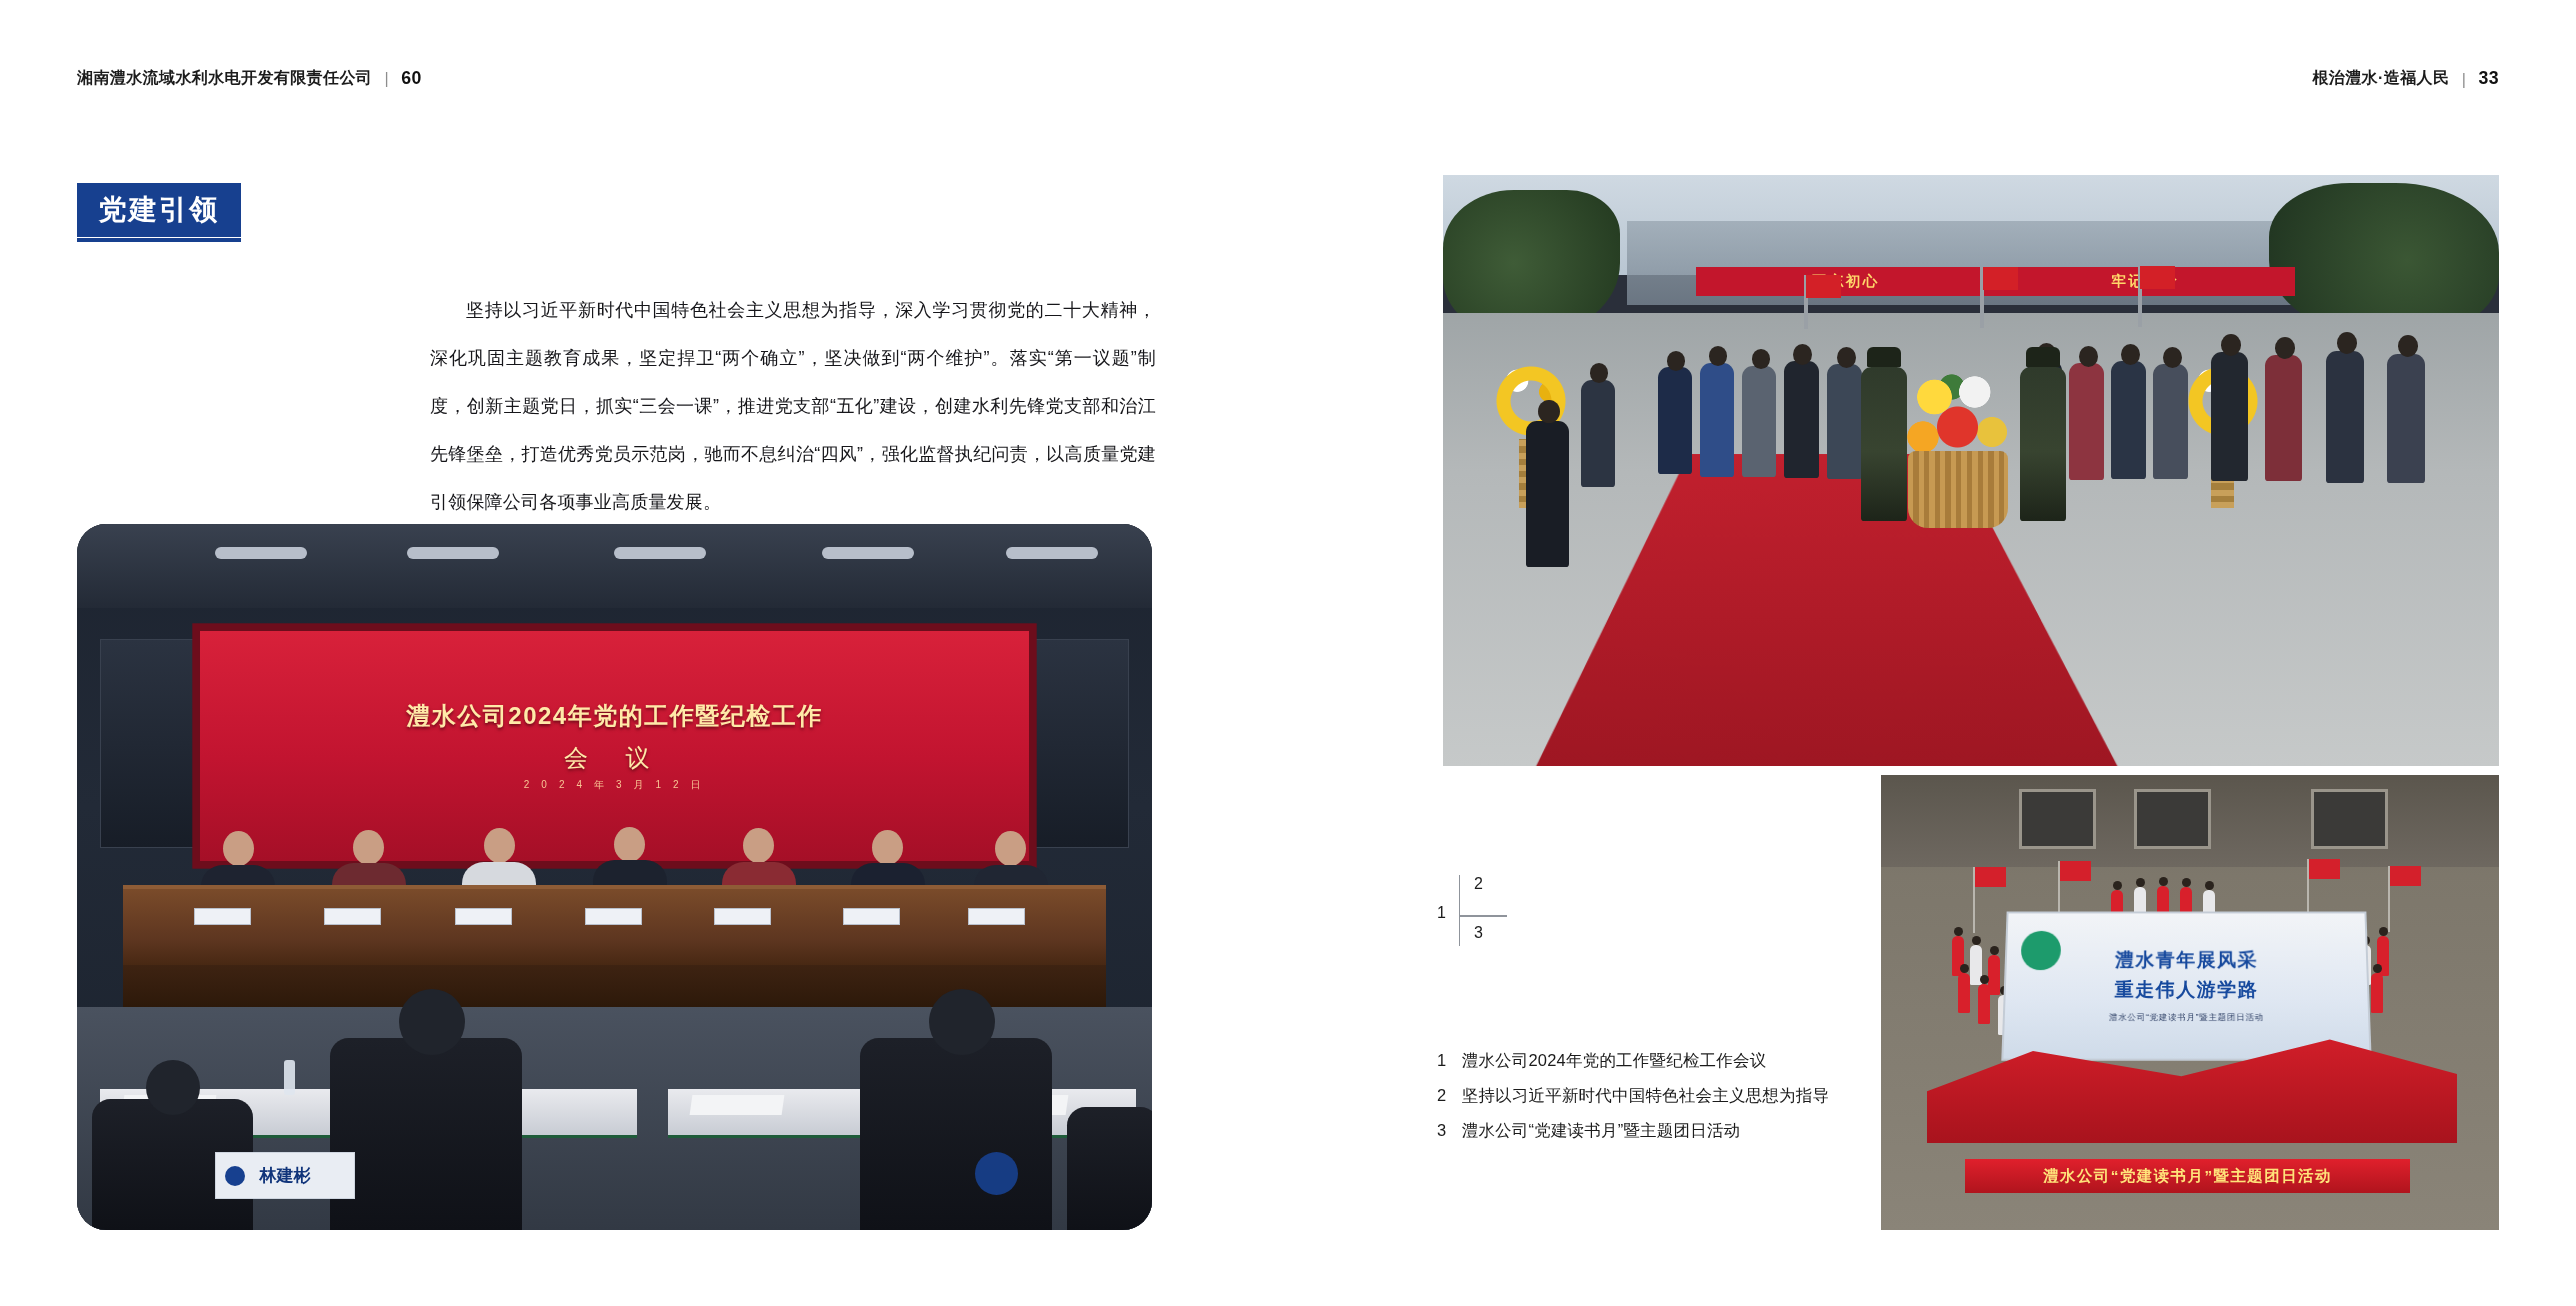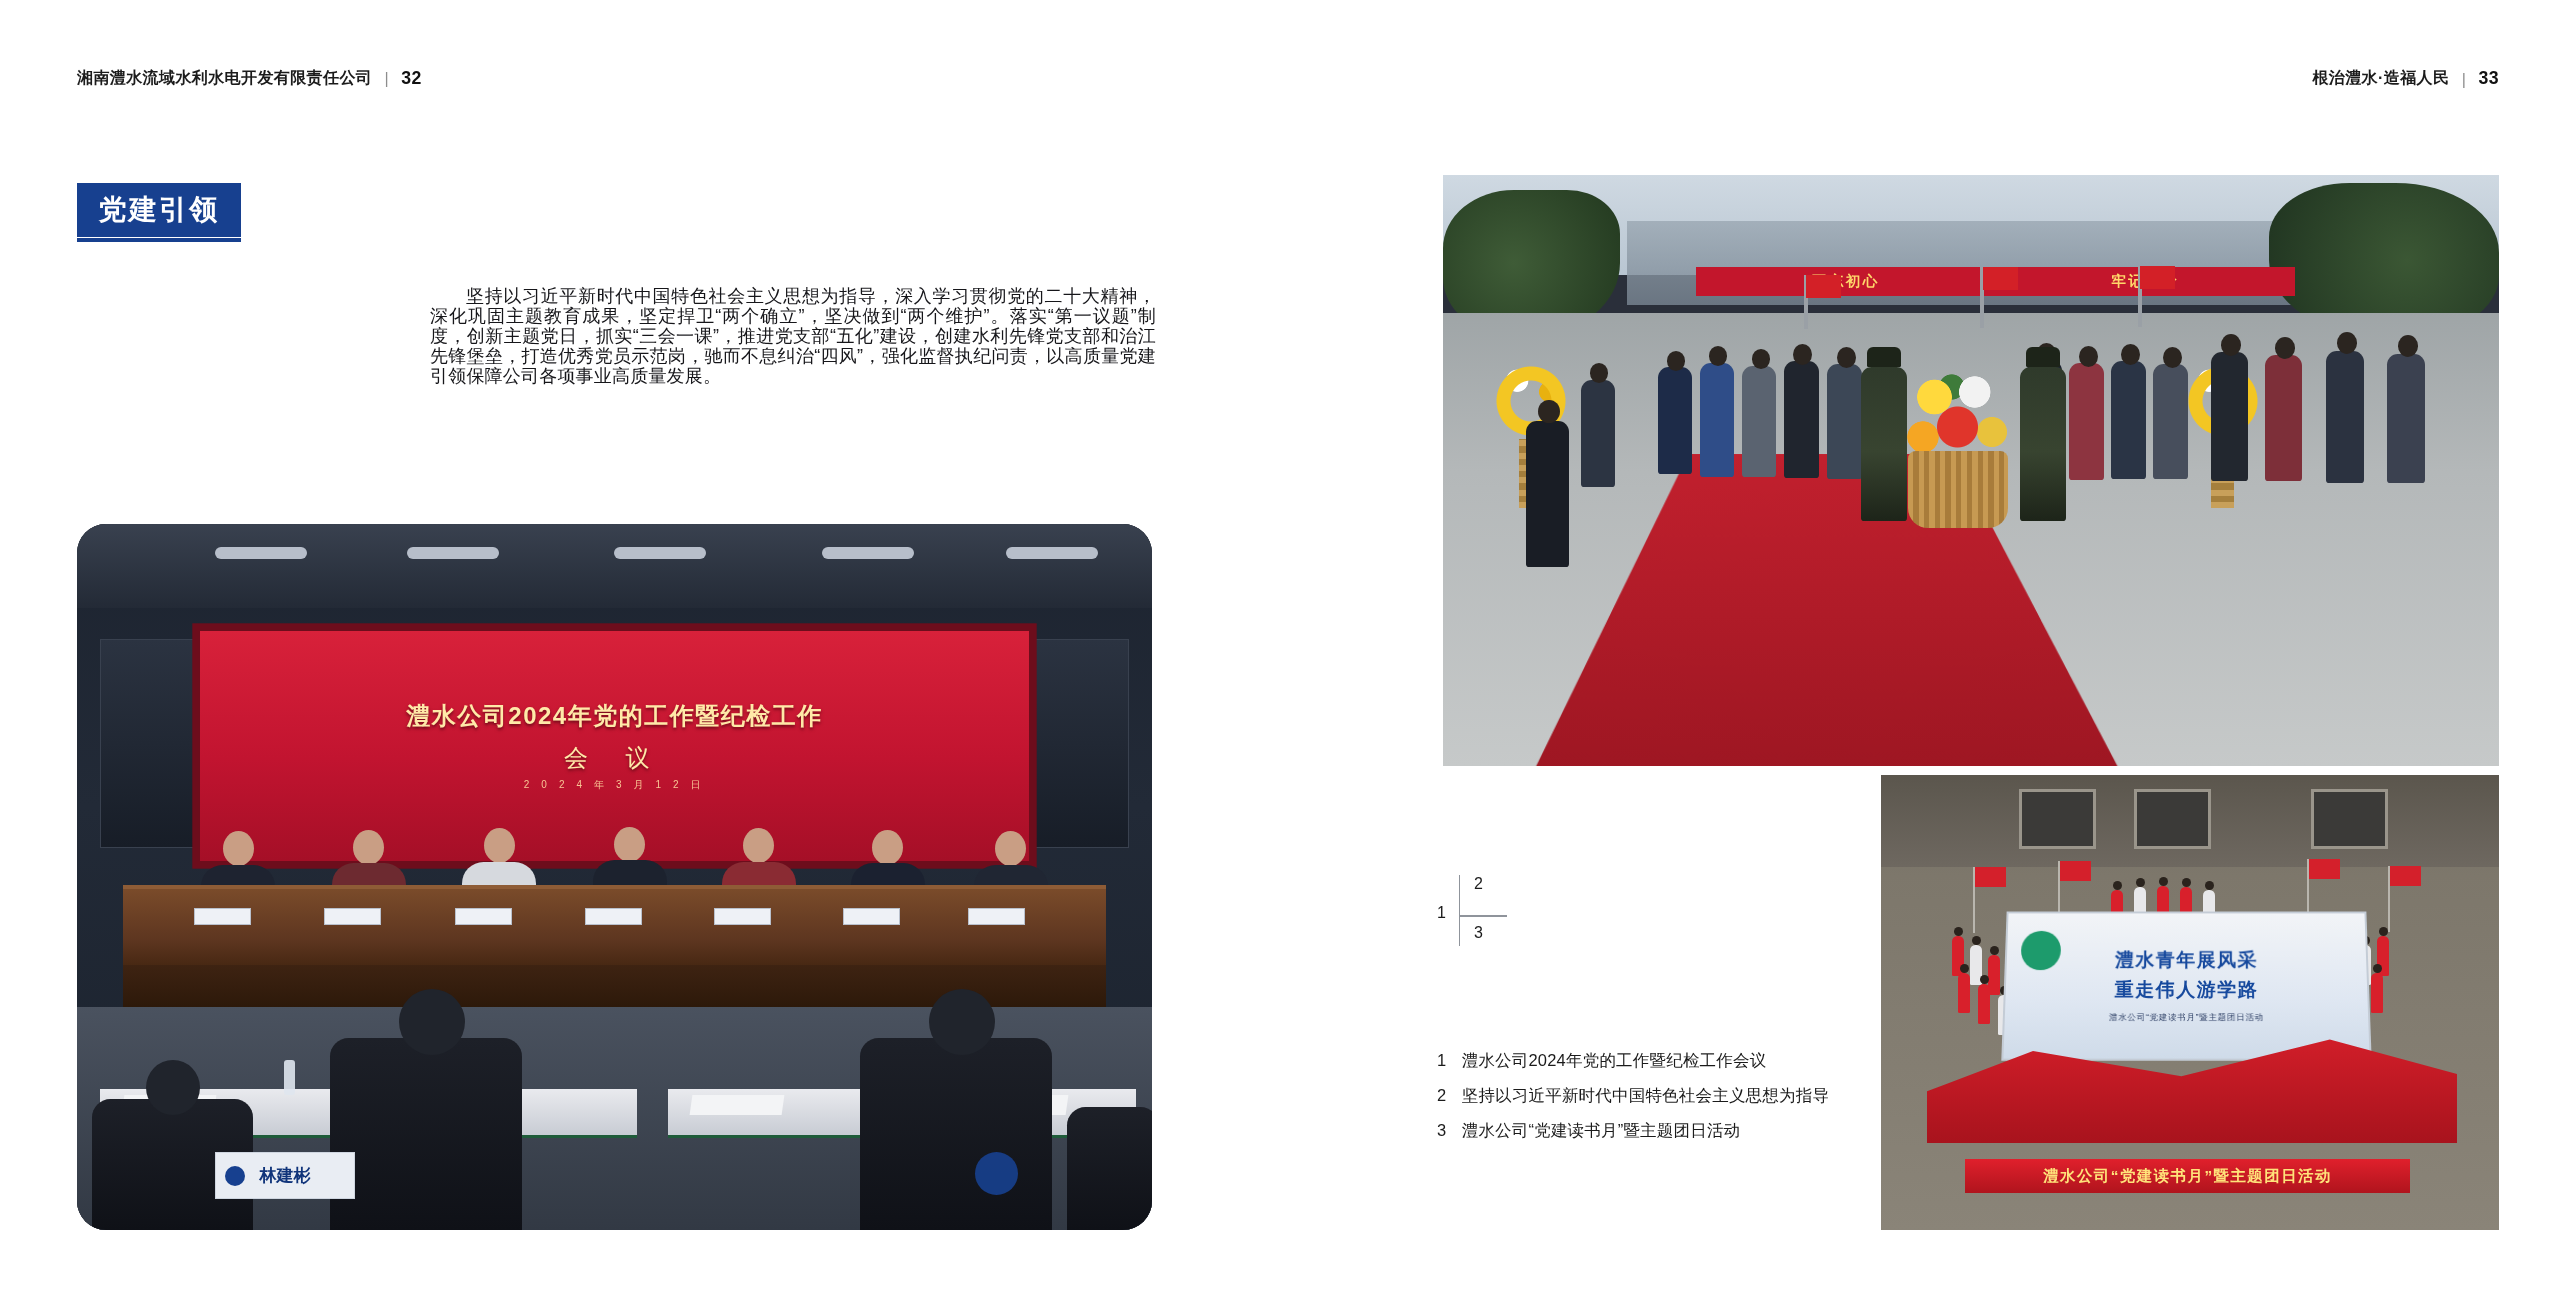--- a/index.html
+++ b/index.html
@@ -86,21 +86,21 @@
     background: #17408f;
   }
 
   
   .body-copy {
     position: absolute;
     left: 430px;
     top: 286px;
     width: 726px;
     font-size: 18px;
-    line-height: 20px;
+    line-height: 48px;
     color: #16161a;
     text-align: justify;
     text-indent: 2em;
     font-family: "Liberation Sans", sans-serif;
     letter-spacing: 0.2px;
   }
 
   
   .photo {
     position: absolute;
@@ -313,21 +313,21 @@
   }
   .cap-num { width: 10.7px; color:#1b1b1b; }
 </style>
 </head>
 <body>
 
 <div class="page-header">
   <div class="hdr-left">
     <span>湘南澧水流域水利水电开发有限责任公司</span>
     <span class="hdr-sep">|</span>
-    <span class="hdr-page">32</span>
+    <span class="hdr-page">60</span>
   </div>
   <div class="hdr-right">
     <span>根治澧水·造福人民</span>
     <span class="hdr-sep">|</span>
     <span class="hdr-page">33</span>
   </div>
 </div>
 
 <div class="section-badge">
   <span>党建引领</span>

